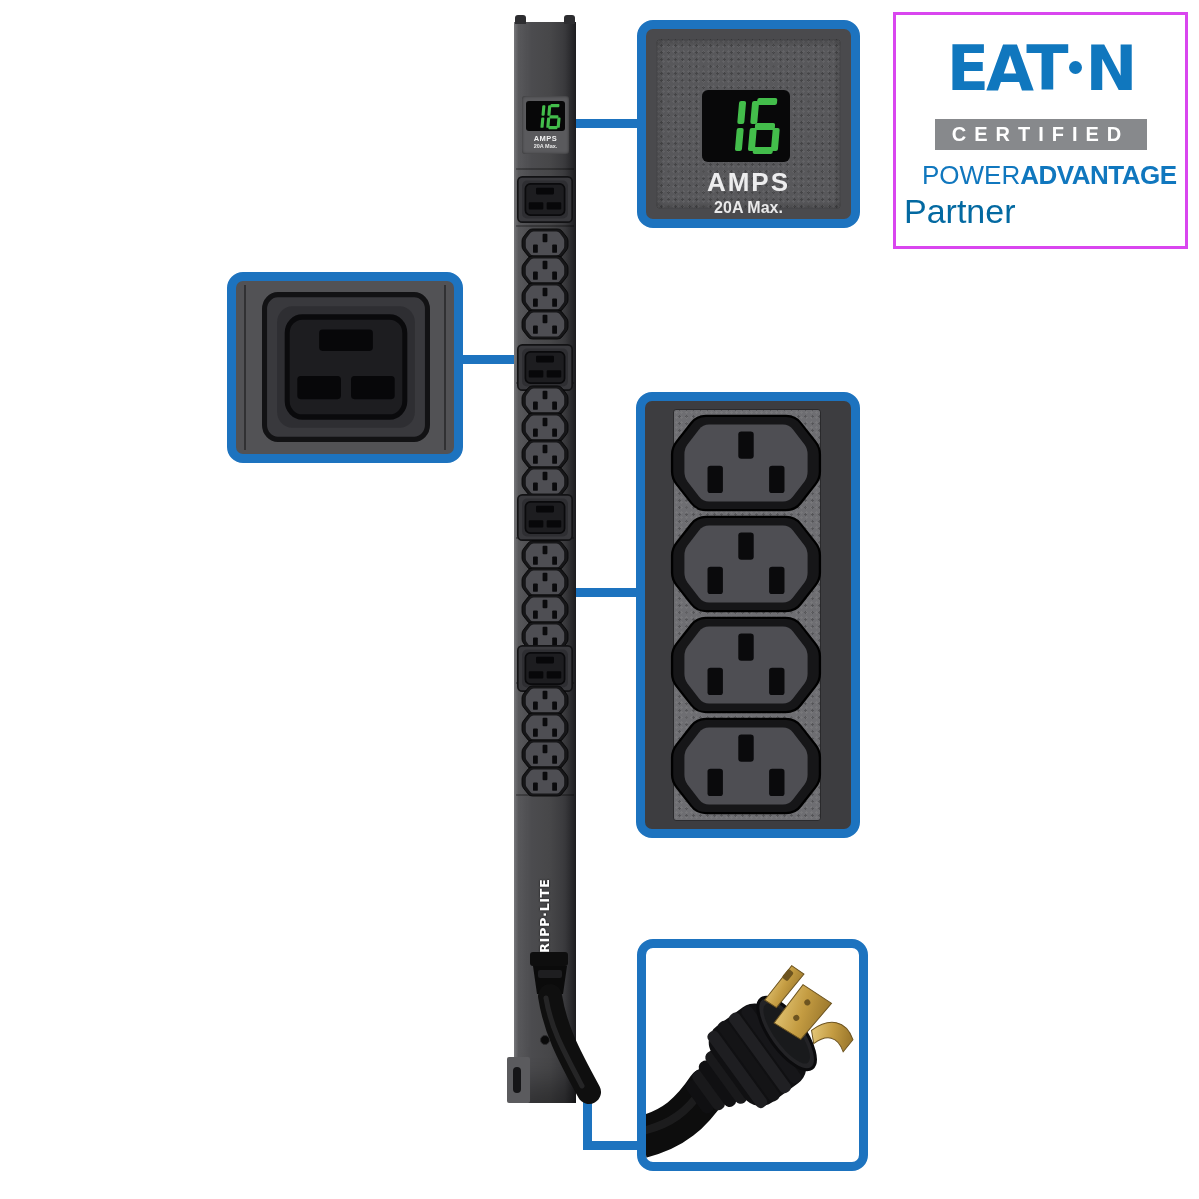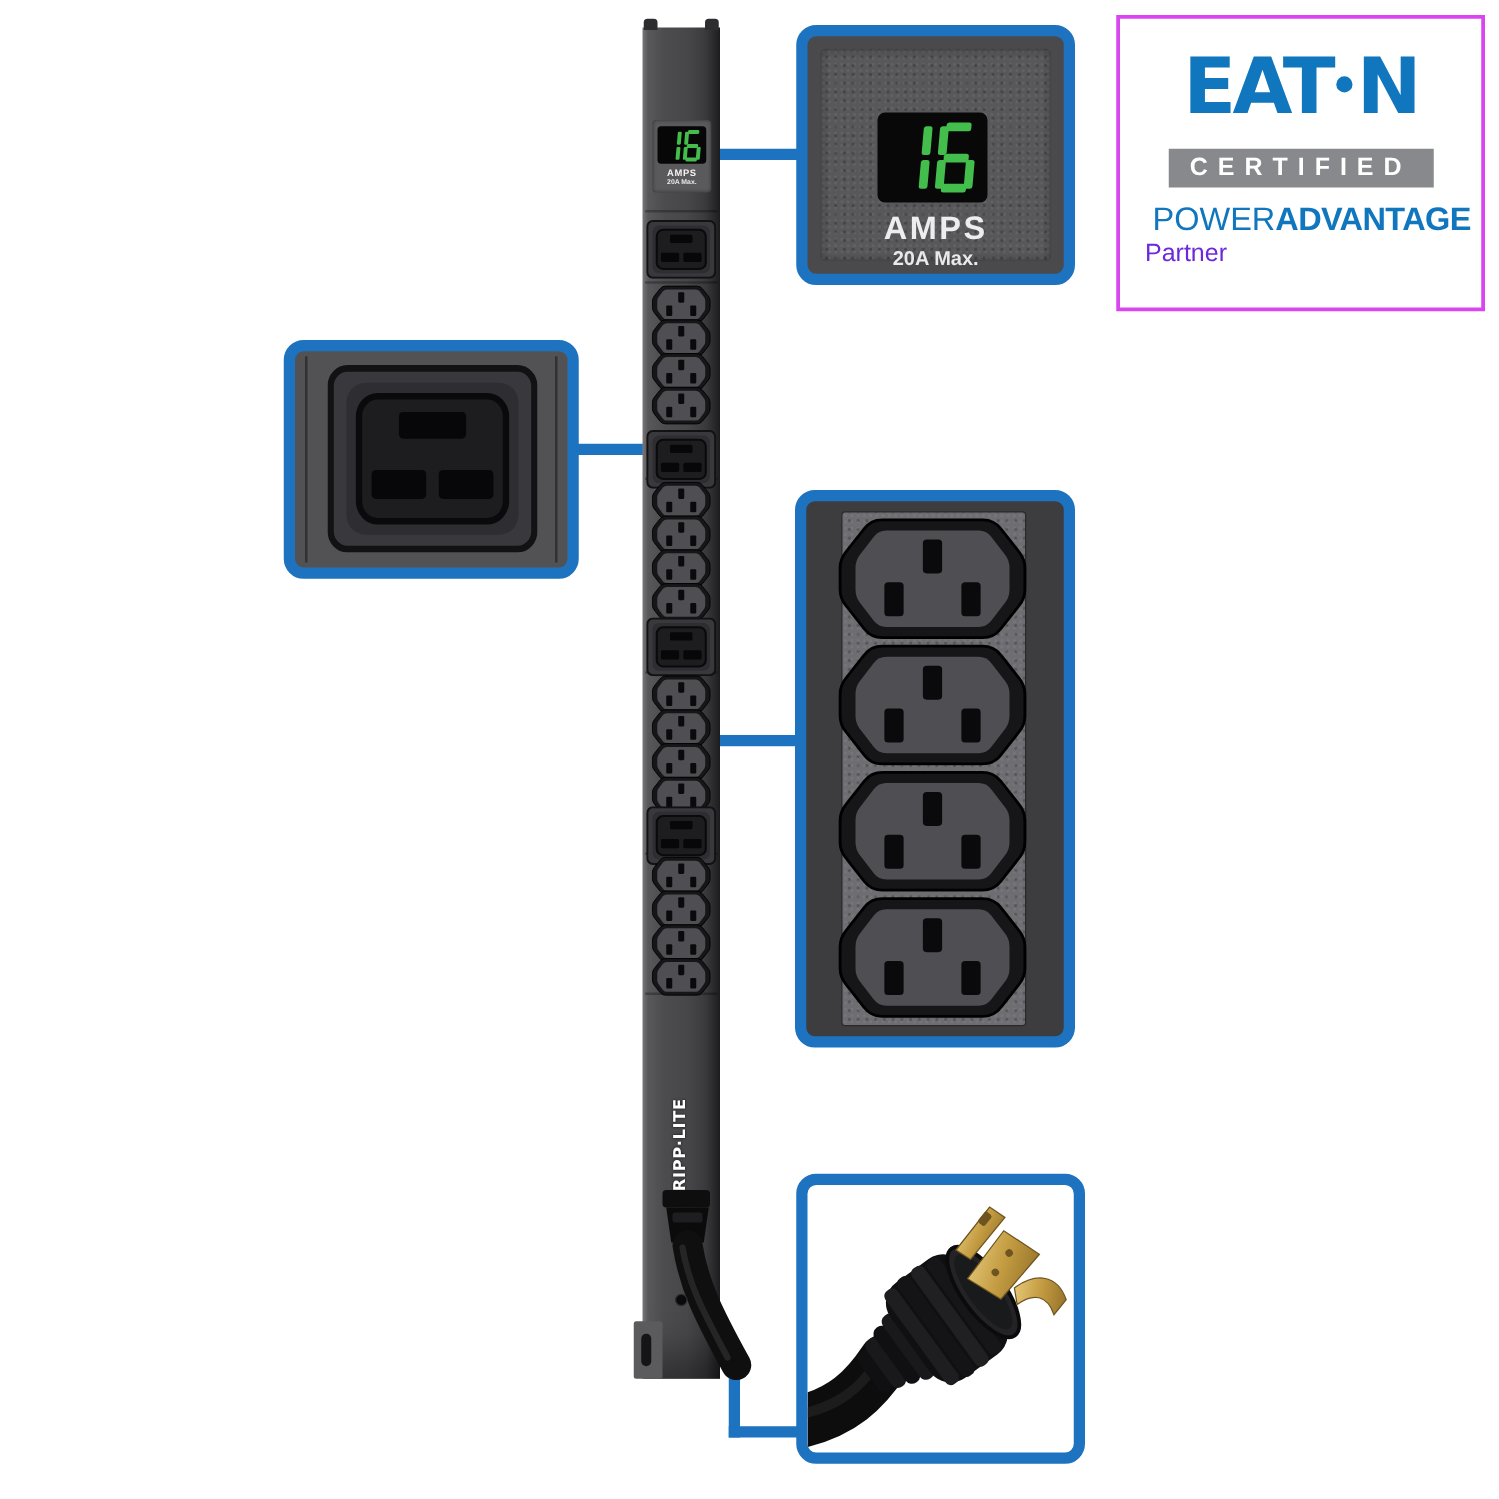--- a/index.html
+++ b/index.html
@@ -92,21 +92,21 @@
   #badge{position:absolute;left:893px;top:12px;width:295px;height:237px;background:#fff;
     border:3px solid #d946ef;box-sizing:border-box;z-index:2;}
   #badge .logo{margin-top:22px;text-align:center;color:var(--eaton);
     font:bold 62px "DejaVu Sans",sans-serif;letter-spacing:-3px;line-height:64px;}
   #badge .dot{display:inline-block;width:13px;height:13px;border-radius:50%;
     background:var(--eaton);position:relative;bottom:16px;margin:0 3px 0 4px;}
   #badge .certbar{margin:18px auto 0;width:212px;height:31px;background:var(--certgray);
     color:#fff;text-align:center;line-height:31px;font-weight:bold;font-size:20px;letter-spacing:8px;}
   #badge .powerline{margin:12px 0 0 26px;color:var(--eaton);font-size:26px;line-height:27px;white-space:nowrap;}
   #badge .powerline .adv{font-weight:bold;letter-spacing:-.5px;}
-  #badge .partner{margin:3px 0 0 20px;color:#6d28d9;font-size:20px;}
+  #badge .partner{margin:3px 0 0 8px;color:#0369a1;font-size:34px;}
 </style>
 </head>
 <body>
 
 <div id="canvas">
 
   <svg width="0" height="0" style="position:absolute">
     <defs>
       <linearGradient id="gold" x1="0" y1="0" x2="1" y2="1">
         <stop offset="0" stop-color="#EBD083"></stop>

